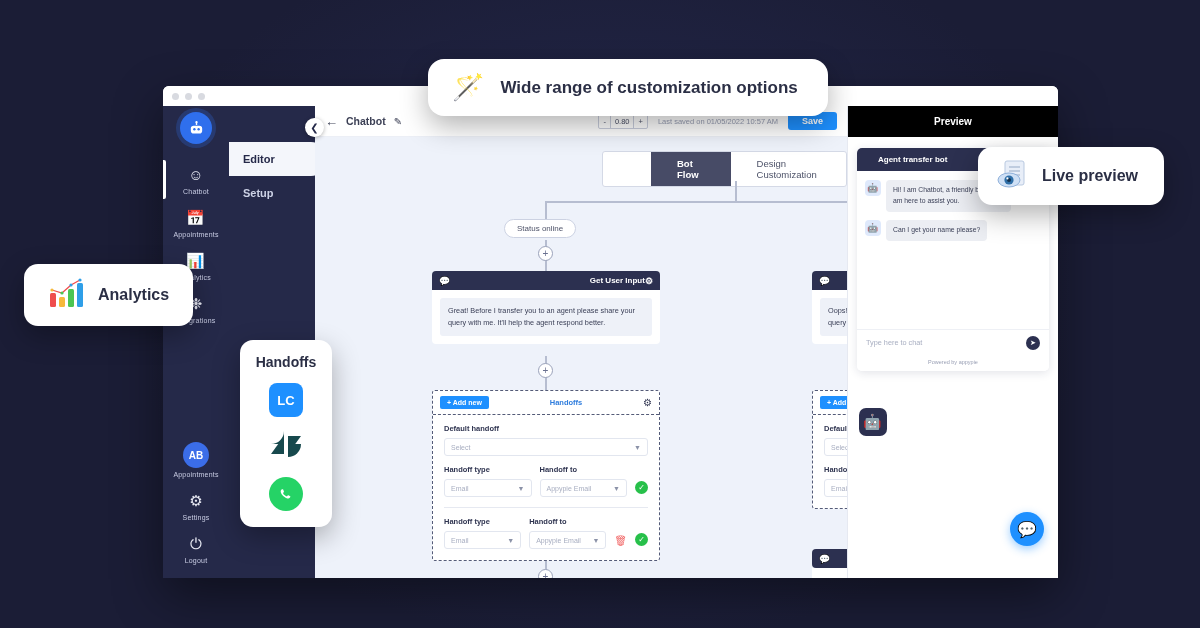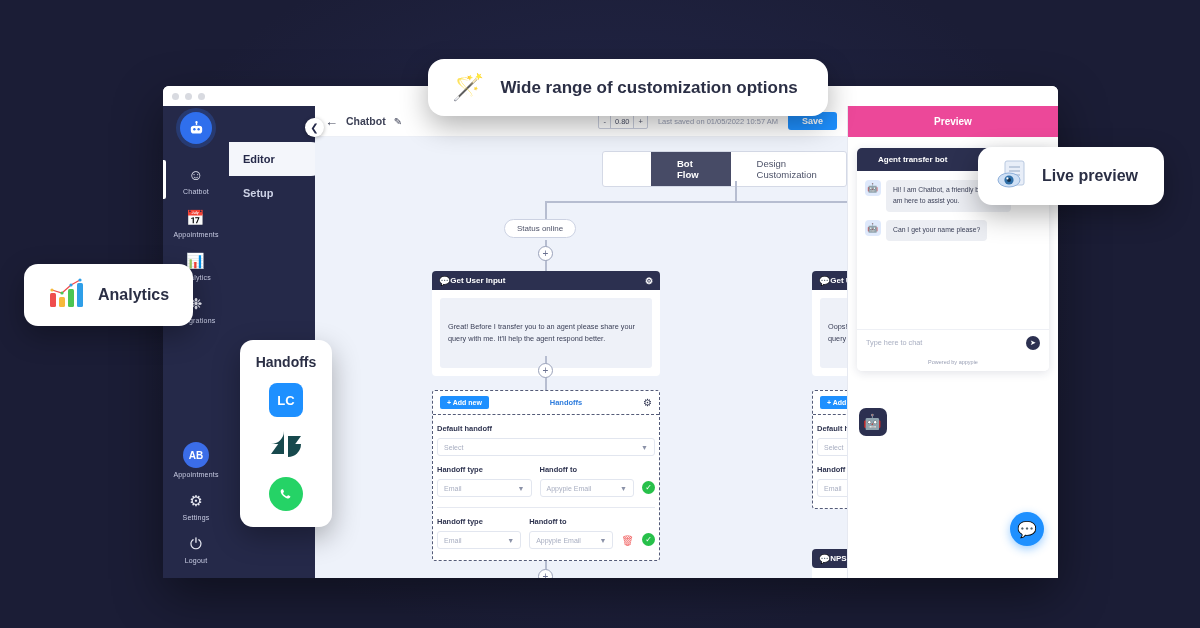--- a/index.html
+++ b/index.html
@@ -104,56 +104,56 @@
     position: absolute; background: #fff; border: 1px solid #ccd2e2; border-radius: 10px;
     font-size: 8px; color: #4e5369; padding: 4px 12px;
   }
 
   
   .node { position: absolute; width: 228px; }
   .node-head {
     background: #2c3050; color: #fff; border-radius: 4px 4px 0 0; height: 19px;
     display: flex; align-items: center; padding: 0 7px; font-size: 8px; font-weight: bold;
   }
-  .node-head .mid { flex: 1; text-align: left; }
+  .node-head .mid { flex: 1; text-align: right; }
   .node-head .ic { font-size: 9px; }
   .node-body { background: #fff; border-radius: 0 0 4px 4px; padding: 8px; }
   .bubble {
-    background: #eef1f8; border-radius: 3px; padding: 23px 8px; font-size: 7.3px; color: #3c4158; line-height: 1.65;
+    background: #eef1f8; border-radius: 3px; padding: 7px 8px; font-size: 7.3px; color: #3c4158; line-height: 1.65;
   }
   .node-full { border-radius: 4px; }
 
   
   .handoff {
     position: absolute; width: 228px; background: #fff;
     border: 1.5px dashed #545b78; border-radius: 3px;
   }
   .handoff-head {
     display: flex; align-items: center; padding: 5px 7px; border-bottom: 1.5px dashed #545b78; gap: 6px;
   }
   .addnew { background: #1e90ff; color: #fff; font-size: 7px; font-weight: bold; border-radius: 2px; padding: 3px 7px; }
   .handoff-title { flex: 1; text-align: center; font-size: 7.5px; font-weight: bold; color: #2f7ddd; }
-  .handoff-body { padding: 9px 4px 11px; }
+  .handoff-body { padding: 9px 11px 11px; }
   .fld-label { font-size: 7.5px; font-weight: bold; color: #2f3450; margin-bottom: 5px; }
   .select {
     border: 1px solid #e2e6ef; border-radius: 3px; height: 18px; display: flex; align-items: center;
     padding: 0 6px; font-size: 7px; color: #a8aec1; background: #fff;
   }
   .select .caret { margin-left: auto; color: #8b92a8; font-size: 7px; }
   .row2 { display: flex; gap: 8px; margin-top: 9px; align-items: flex-end; }
   .col { flex: 1; }
   .sep { height: 1px; background: #e6e9f1; margin: 10px 0 0; }
   .check { width: 13px; height: 13px; border-radius: 50%; background: #27c04a; color: #fff;
            font-size: 8px; display: flex; align-items: center; justify-content: center; margin-bottom: 3px; }
   .trash { color: #f05a5a; font-size: 10px; margin-bottom: 3px; }
 
   
   .preview { width: 211px; flex: 0 0 211px; background: #fff; border-left: 1px solid #e6e9f1; position: relative; }
   .preview-head {
-    height: 31px; background: #ec4899; color: #fff; font-size: 10px; font-weight: bold;
+    height: 31px; background: #000000; color: #fff; font-size: 10px; font-weight: bold;
     display: flex; align-items: center; justify-content: center;
   }
   .chat-wrap { padding: 11px 9px 0; }
   .chat-card { border-radius: 5px; overflow: hidden; box-shadow: 0 2px 10px rgba(30,40,80,.13); background: #fff; }
   .chat-title { background: #2c3050; color: #fff; font-size: 8px; font-weight: bold; padding: 7px 21px; }
   .chat-body { background: #fff; height: 158px; padding: 9px 8px; }
   .msg { display: flex; gap: 5px; margin-bottom: 8px; align-items: flex-start; }
   .bot-av {
     width: 16px; height: 16px; border-radius: 4px; background: #dfe9fb;
     display: flex; align-items: center; justify-content: center; font-size: 9px; flex: 0 0 16px;

